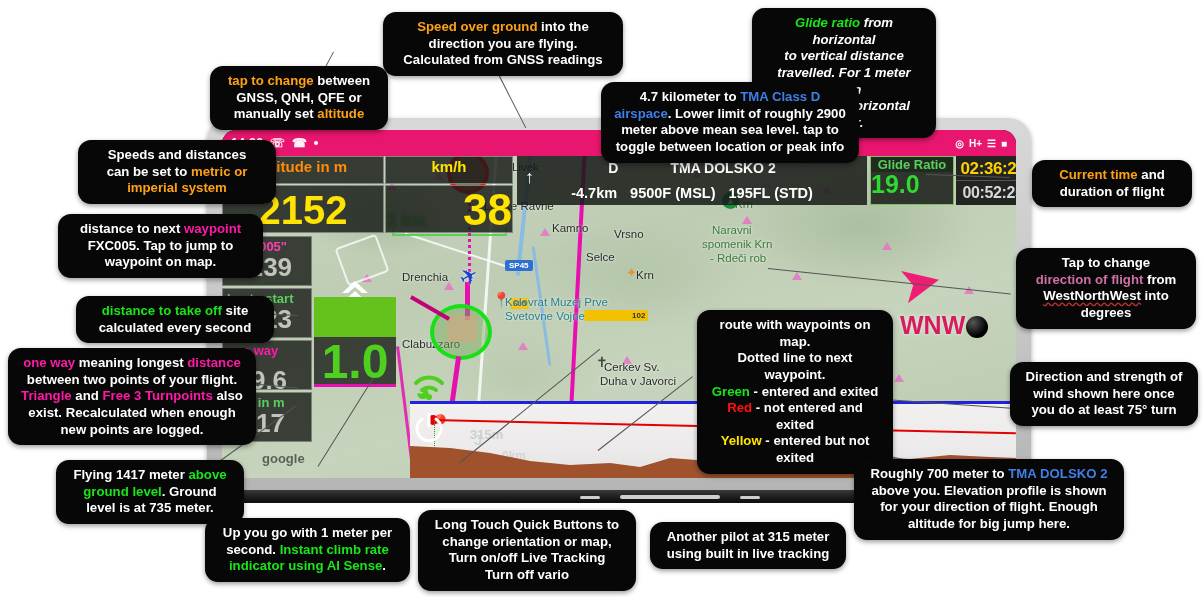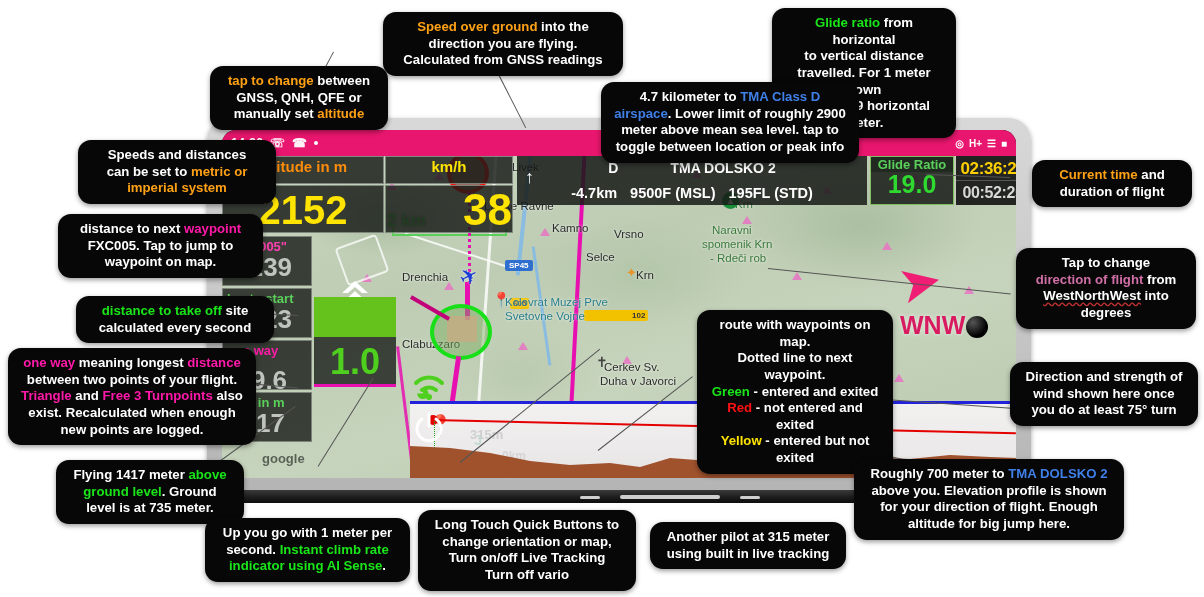--- a/index.html
+++ b/index.html
@@ -111,34 +111,34 @@
     font-size:14px;font-weight:bold;height:24px;gap:52px;}
   .asp-row2{display:flex;align-items:center;justify-content:center;
     font-size:14.5px;font-weight:bold;height:25px;gap:13px;}
   .asp-arrow{position:absolute;left:8px;top:12px;color:#fff;font-size:18px;line-height:1;}
 
   
   .gr{position:absolute;left:648px;top:26px;width:84px;height:49px;
     background:rgba(22,26,22,.85);border:1px solid #7fbf5f;}
   .gr-lab{font-size:13px;font-weight:bold;color:#5ad05a;text-align:center;
     background:rgba(30,40,30,.85);}
-  .gr-val{font-size:25px;font-weight:bold;color:#2fd92f;text-align:center;line-height:1;}
+  .gr-val{font-size:25px;font-weight:bold;color:#2fd92f;line-height:1;}
 
   
   .clk{position:absolute;left:734px;top:26px;width:74px;height:49px;
     background:rgba(18,18,18,.9);}
   .clk1{font-size:17px;font-weight:bold;color:#ffd000;text-align:center;
     letter-spacing:-.4px;border-bottom:1px solid #555;}
   .clk2{font-size:16px;font-weight:bold;color:#d8d8d8;text-align:center;letter-spacing:-.4px;}
 
   
   .vario-bar{position:absolute;left:92px;top:167px;width:82px;height:40px;background:#65c21d;}
   .vario-box{position:absolute;left:92px;top:207px;width:82px;height:50px;
     background:rgba(20,24,20,.78);border-bottom:3px solid #e80fb0;}
-  .vario-val{font-size:36px;font-weight:bold;color:#4fd01f;text-align:center;line-height:50px;}
+  .vario-val{font-size:48px;font-weight:bold;color:#4fd01f;text-align:center;line-height:50px;}
   .chev{position:absolute;left:118px;top:149px;width:30px;height:30px;}
 
   
   .wifi{position:absolute;left:193px;top:247px;color:#4fd01f;font-size:26px;}
 
   
   .dirarrow{position:absolute;left:676px;top:100px;color:#ef1d73;font-size:52px;
     line-height:1;transform:rotate(-12deg);}
   .wnw{position:absolute;left:678px;top:155px;color:#d81b60;font-size:25px;font-weight:bold;
     text-shadow:0 0 4px rgba(255,255,255,.65);}
@@ -388,21 +388,21 @@
     <div>direction you are flying.</div>
     <div>Calculated from GNSS readings</div>
   </div>
 
   <div class="callout" style="left:210px;top:66px;width:178px;">
     <div><span class="o">tap to change</span><span> between</span></div>
     <div>GNSS, QNH, QFE or</div>
     <div><span>manually set </span><span class="o">altitude</span></div>
   </div>
 
-  <div class="callout" style="left:772px;top:8px;width:184px;">
+  <div class="callout" style="left:752px;top:8px;width:184px;font-style:italic;">
     <div><span class="g">Glide ratio</span><span> from horizontal</span></div>
     <div>to vertical distance</div>
     <div>travelled. For 1 meter down</div>
     <div>you get 19 horizontal meter.</div>
   </div>
 
   <div class="callout" style="left:601px;top:82px;width:258px;">
     <div><span>4.7 kilometer to </span><span class="b">TMA Class D</span></div>
     <div><span class="b">airspace</span><span>. Lower limit of roughly 2900</span></div>
     <div>meter above mean sea level. tap to</div>

